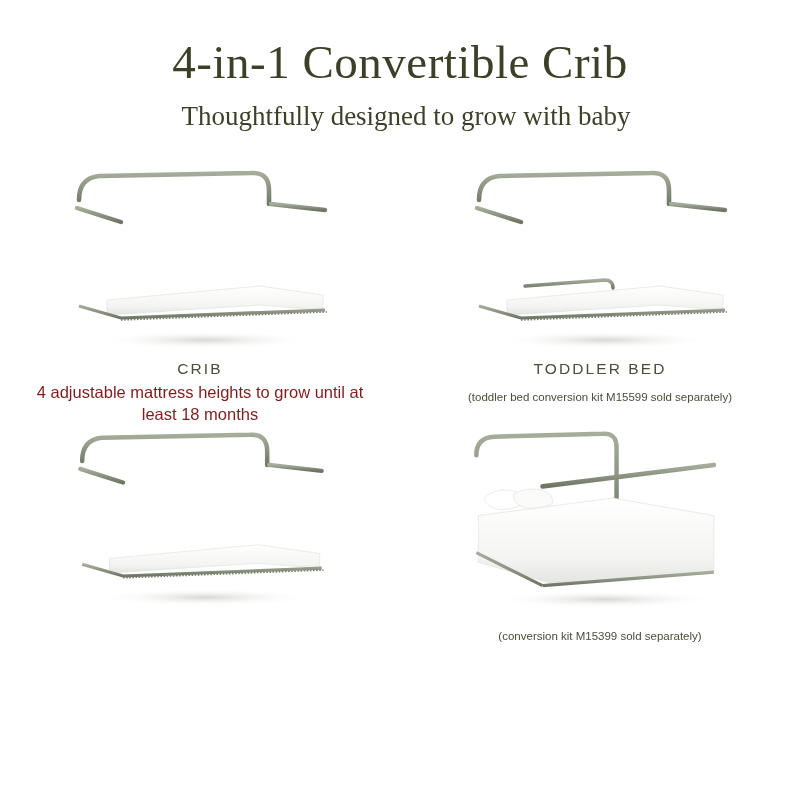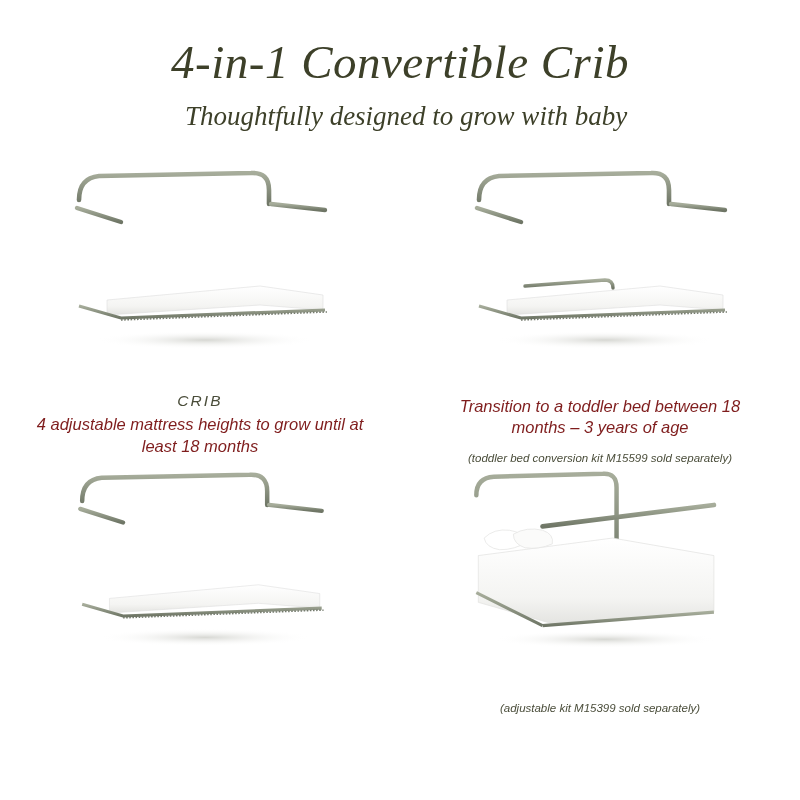--- a/index.html
+++ b/index.html
@@ -12,21 +12,20 @@
     height: 800px;
     font-family: "Liberation Sans", sans-serif;
     color: #4a4d3a;
     overflow: hidden;
   }
   .page {
     position: relative;
     width: 800px;
     height: 632px;
     background: #ffffff;
-    font-style: italic;
   }
 
   
   .header {
     padding-top: 38px;
     text-align: center;
   }
   .title {
     font-family: "Liberation Serif", serif;
     font-size: 47px;
@@ -49,21 +48,20 @@
   .grid {
     margin-top: 32px;
     display: grid;
     grid-template-columns: 400px 400px;
     grid-template-rows: auto auto;
   }
   .panel {
     display: flex;
     flex-direction: column;
     align-items: center;
-    gap: 32px;
   }
   .illus {
     width: 290px;
     height: 190px;
     display: block;
   }
   .cap {
     text-align: center;
     margin-top: 6px;
   }
@@ -277,21 +275,21 @@
         <path d="M24,142 L66,154 L270,146" fill="none" stroke="url(#barH)" stroke-width="3.2"></path>
         <path d="M66,156 L272,148" fill="none" stroke="#5d6455" stroke-width="1.5" stroke-dasharray="1.6 1.6" opacity="0.85"></path>
         <g stroke="url(#barH)" stroke-width="5" stroke-linecap="round">
           <line x1="24" y1="142" x2="24" y2="162"></line>
           <line x1="66" y1="156" x2="66" y2="178"></line>
           <line x1="270" y1="148" x2="270" y2="170"></line>
         </g>
       </svg>
 
       <div class="cap">
-        <div class="cap-body">Transition to a toddler bed between 18 months – 3 years of age</div>
+        <div class="cap-label">TODDLER BED</div>
         <div class="cap-fine">(toddler bed conversion kit M15599 sold separately)</div>
       </div>
     </div>
 
     <div class="panel row2">
       <svg class="illus" viewBox="0 0 290 190">
         <ellipse cx="150" cy="176" rx="110" ry="9" fill="url(#shadowG)"></ellipse>
         <path d="M52,136 L205,122 L268,131 L268,146 L205,141 L52,151 Z" fill="url(#matG)" stroke="#dedede" stroke-width="0.6"></path>
         <g>
           <g stroke="url(#barG)" stroke-width="2.1" stroke-linecap="round">
@@ -406,18 +404,18 @@
 
         <path d="M18,130 L86,164" fill="none" stroke="url(#barH)" stroke-width="3.2"></path>
         <g stroke="url(#barH)" stroke-width="5" stroke-linecap="round">
           <line x1="18" y1="130" x2="18" y2="152"></line>
           <line x1="86" y1="164" x2="86" y2="180"></line>
           <line x1="262" y1="150" x2="262" y2="168"></line>
         </g>
       </svg>
 
       <div class="cap">
-        <div class="cap-fine">(adjustable kit M15399 sold separately)</div>
+        <div class="cap-fine">(conversion kit M15399 sold separately)</div>
       </div>
     </div>
 
   </div>
 </div>
 
 </body></html>

